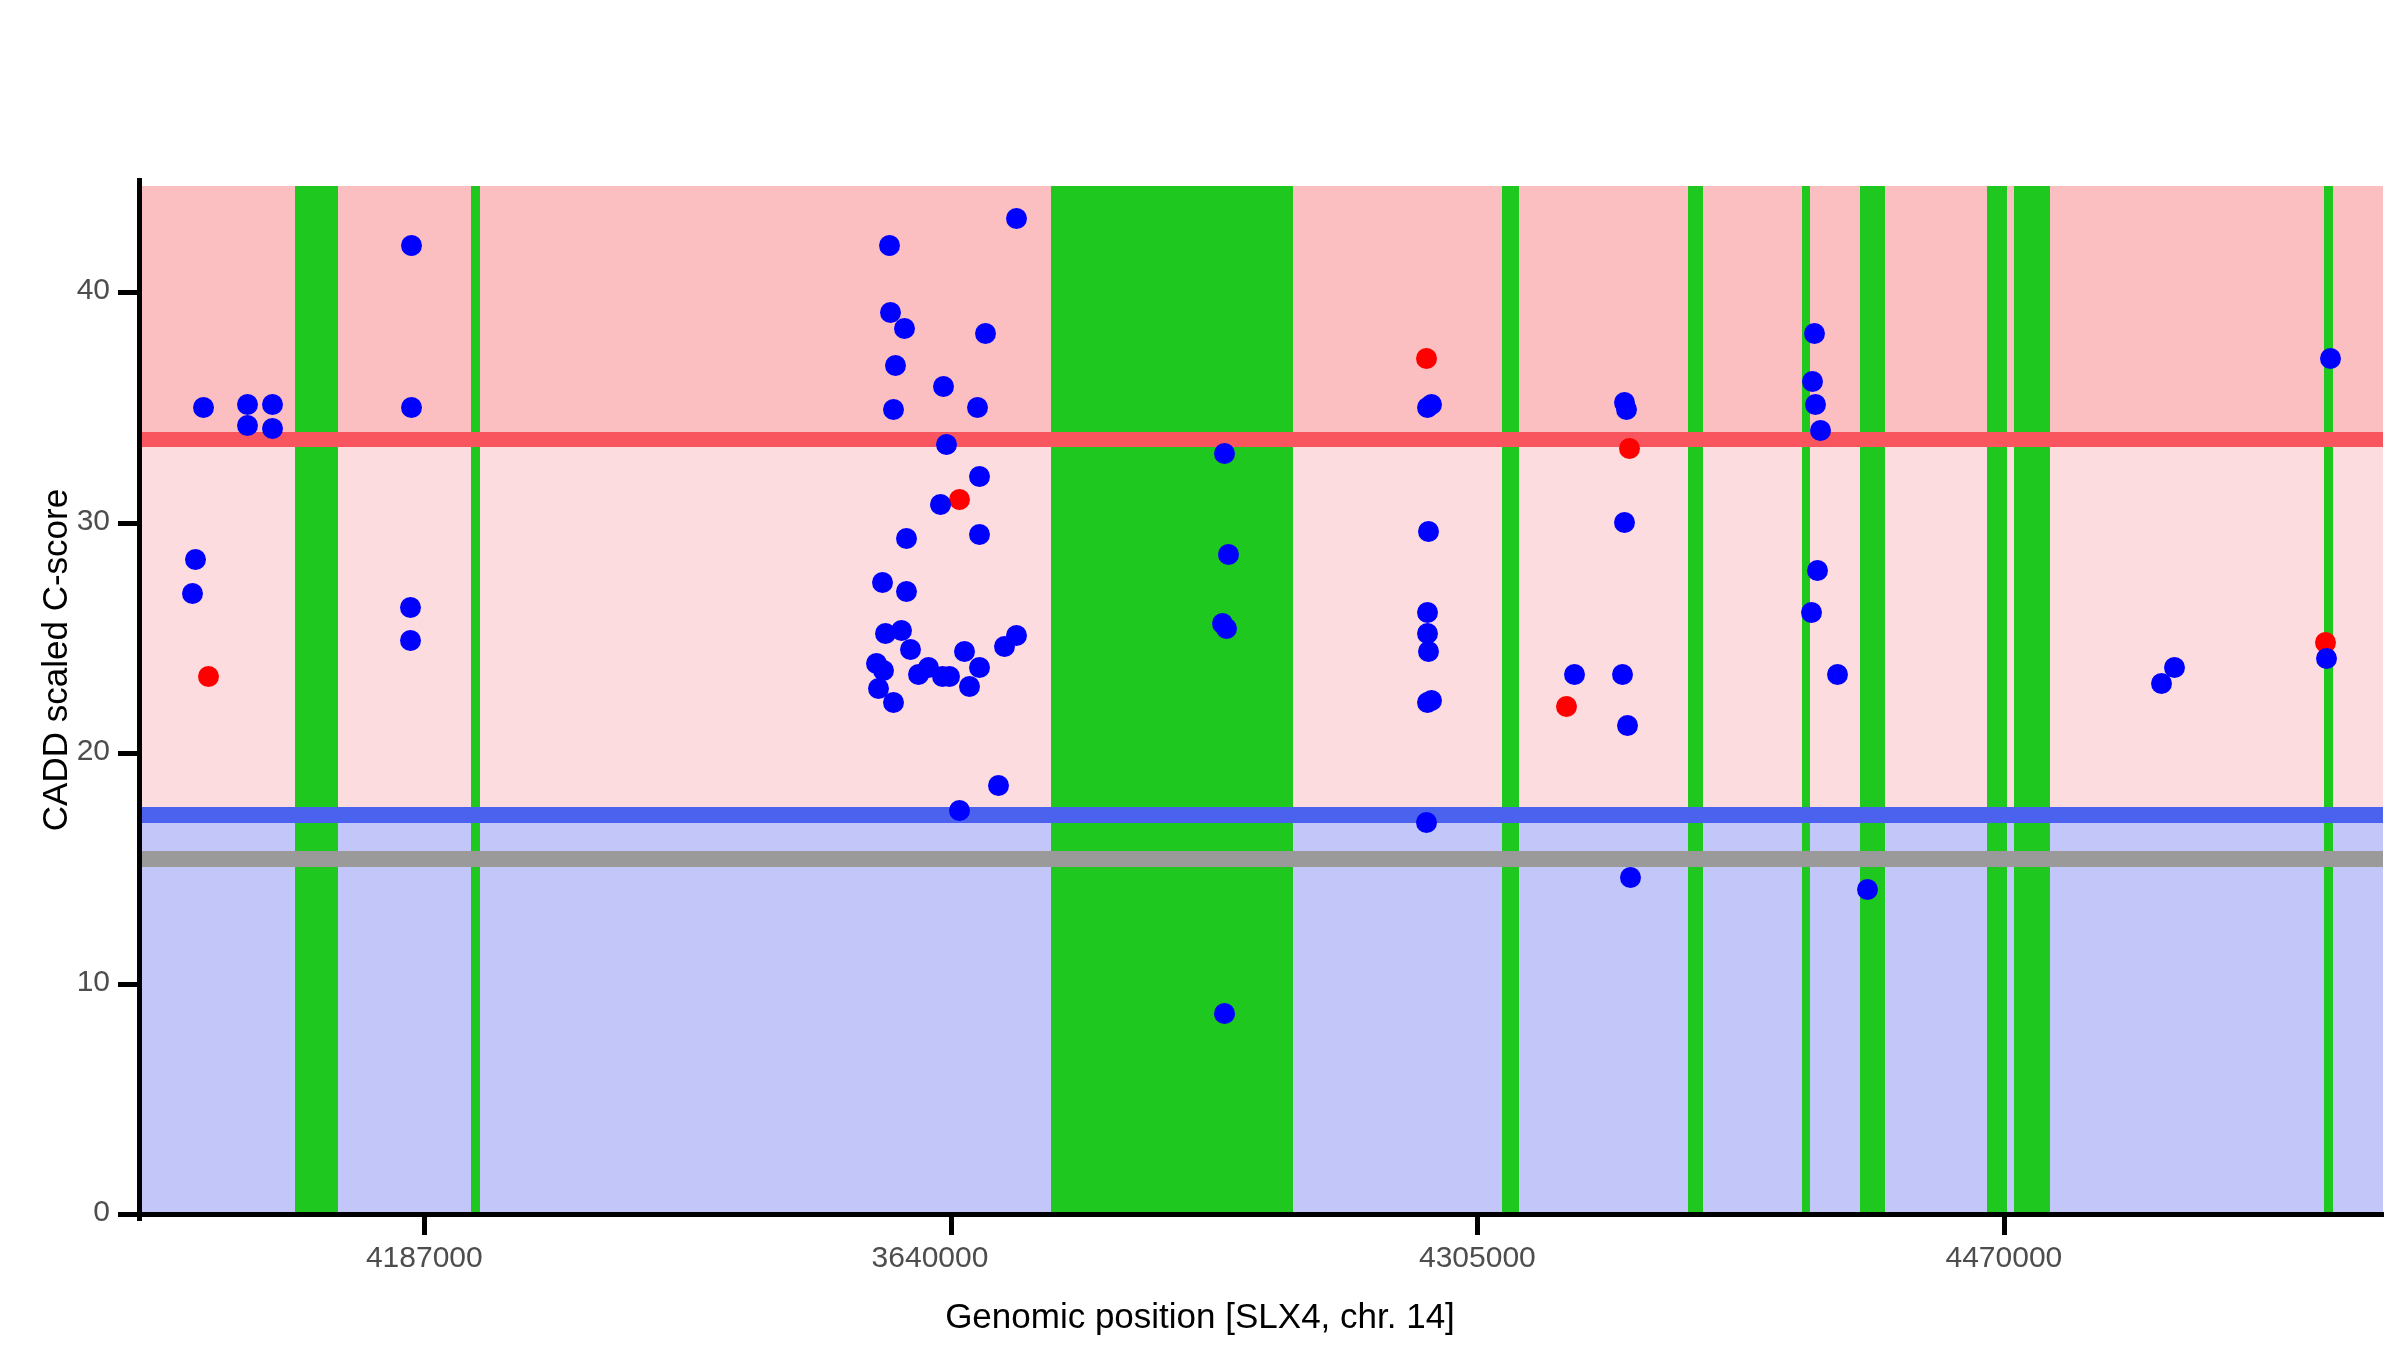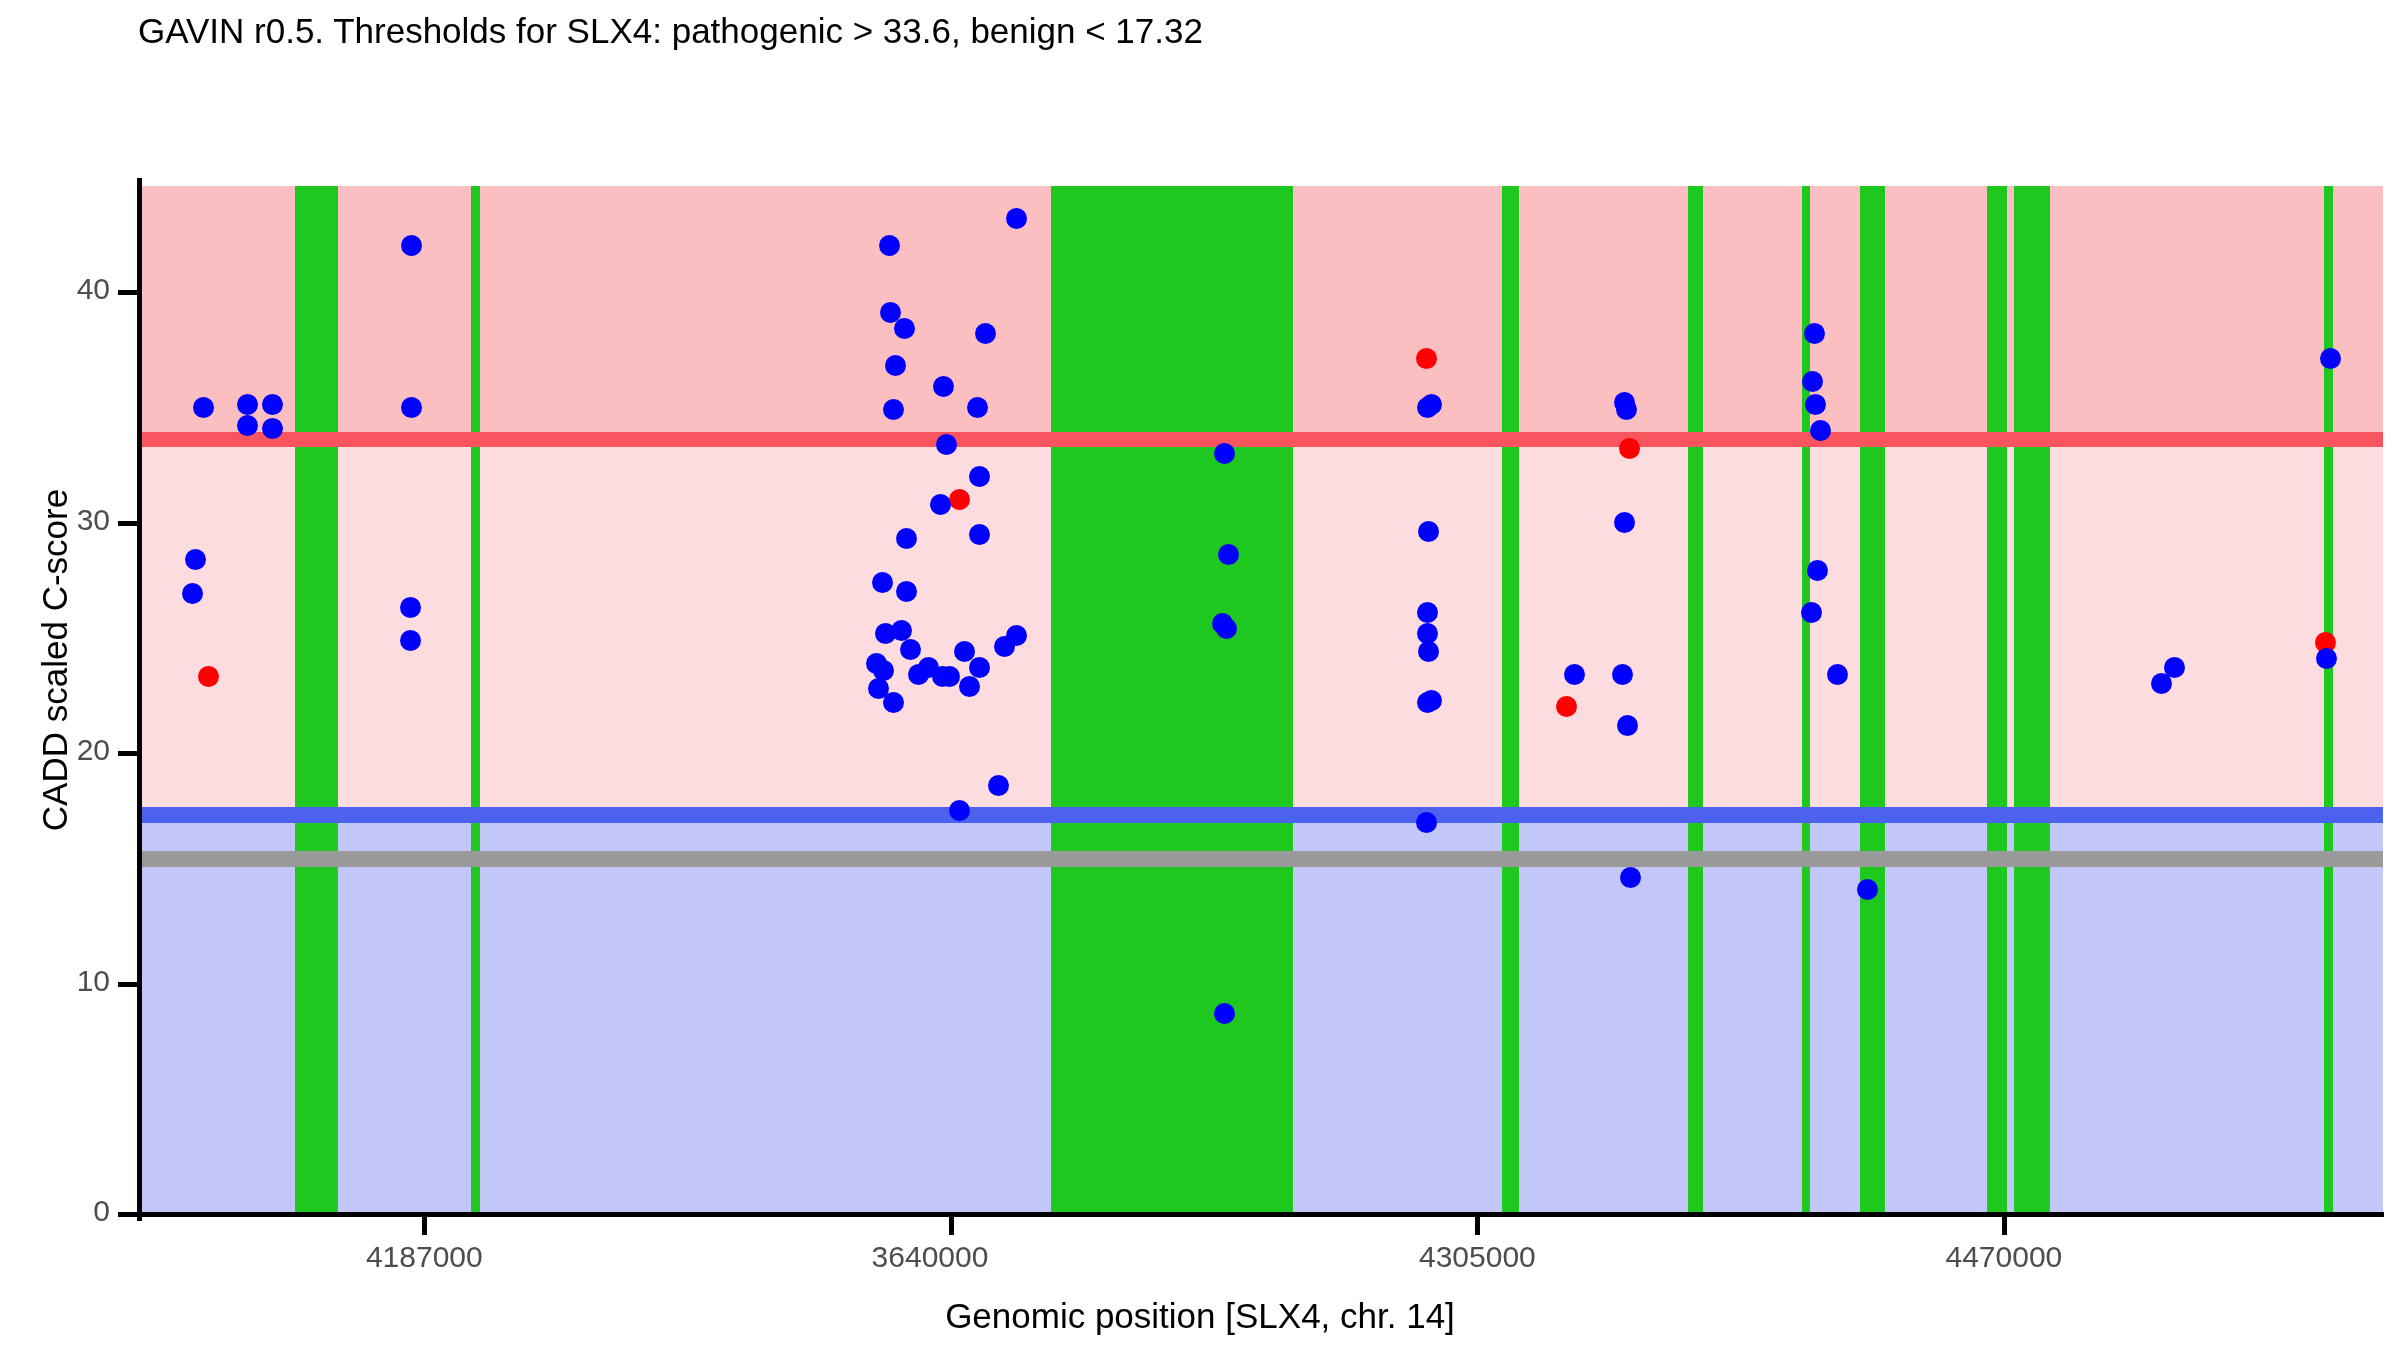--- a/index.html
+++ b/index.html
@@ -51,21 +51,20 @@
     position:absolute;left:0;top:1296px;width:2400px;text-align:center;
     font-size:35px;color:#000;font-family:"Liberation Sans",sans-serif;
   }
 </style>
 </head>
 <body>
 
 <div id="root">
 
   <div id="title-block">
-    <div class="tline">GAVIN r0.5. Thresholds for SLX4: pathogenic &gt; 33.6, benign &lt; 17.32</div>
   </div>
 
   <div id="plot-panel">
     <div id="bands-layer">
         <div class="band" style="top: 0px; height: 253.543px; background: rgb(251, 191, 194);"></div>
         <div class="band" style="top: 253.543px; height: 375.243px; background: rgb(253, 220, 223);"></div>
         <div class="band" style="top: 628.786px; height: 399.214px; background: rgb(194, 198, 248);"></div>
       </div>
     <div id="exons-layer">
         <div class="exon" style="left: 154.799px; width: 43.1751px; top: 0px; height: 1028px; background: rgb(30, 200, 30);"></div>

